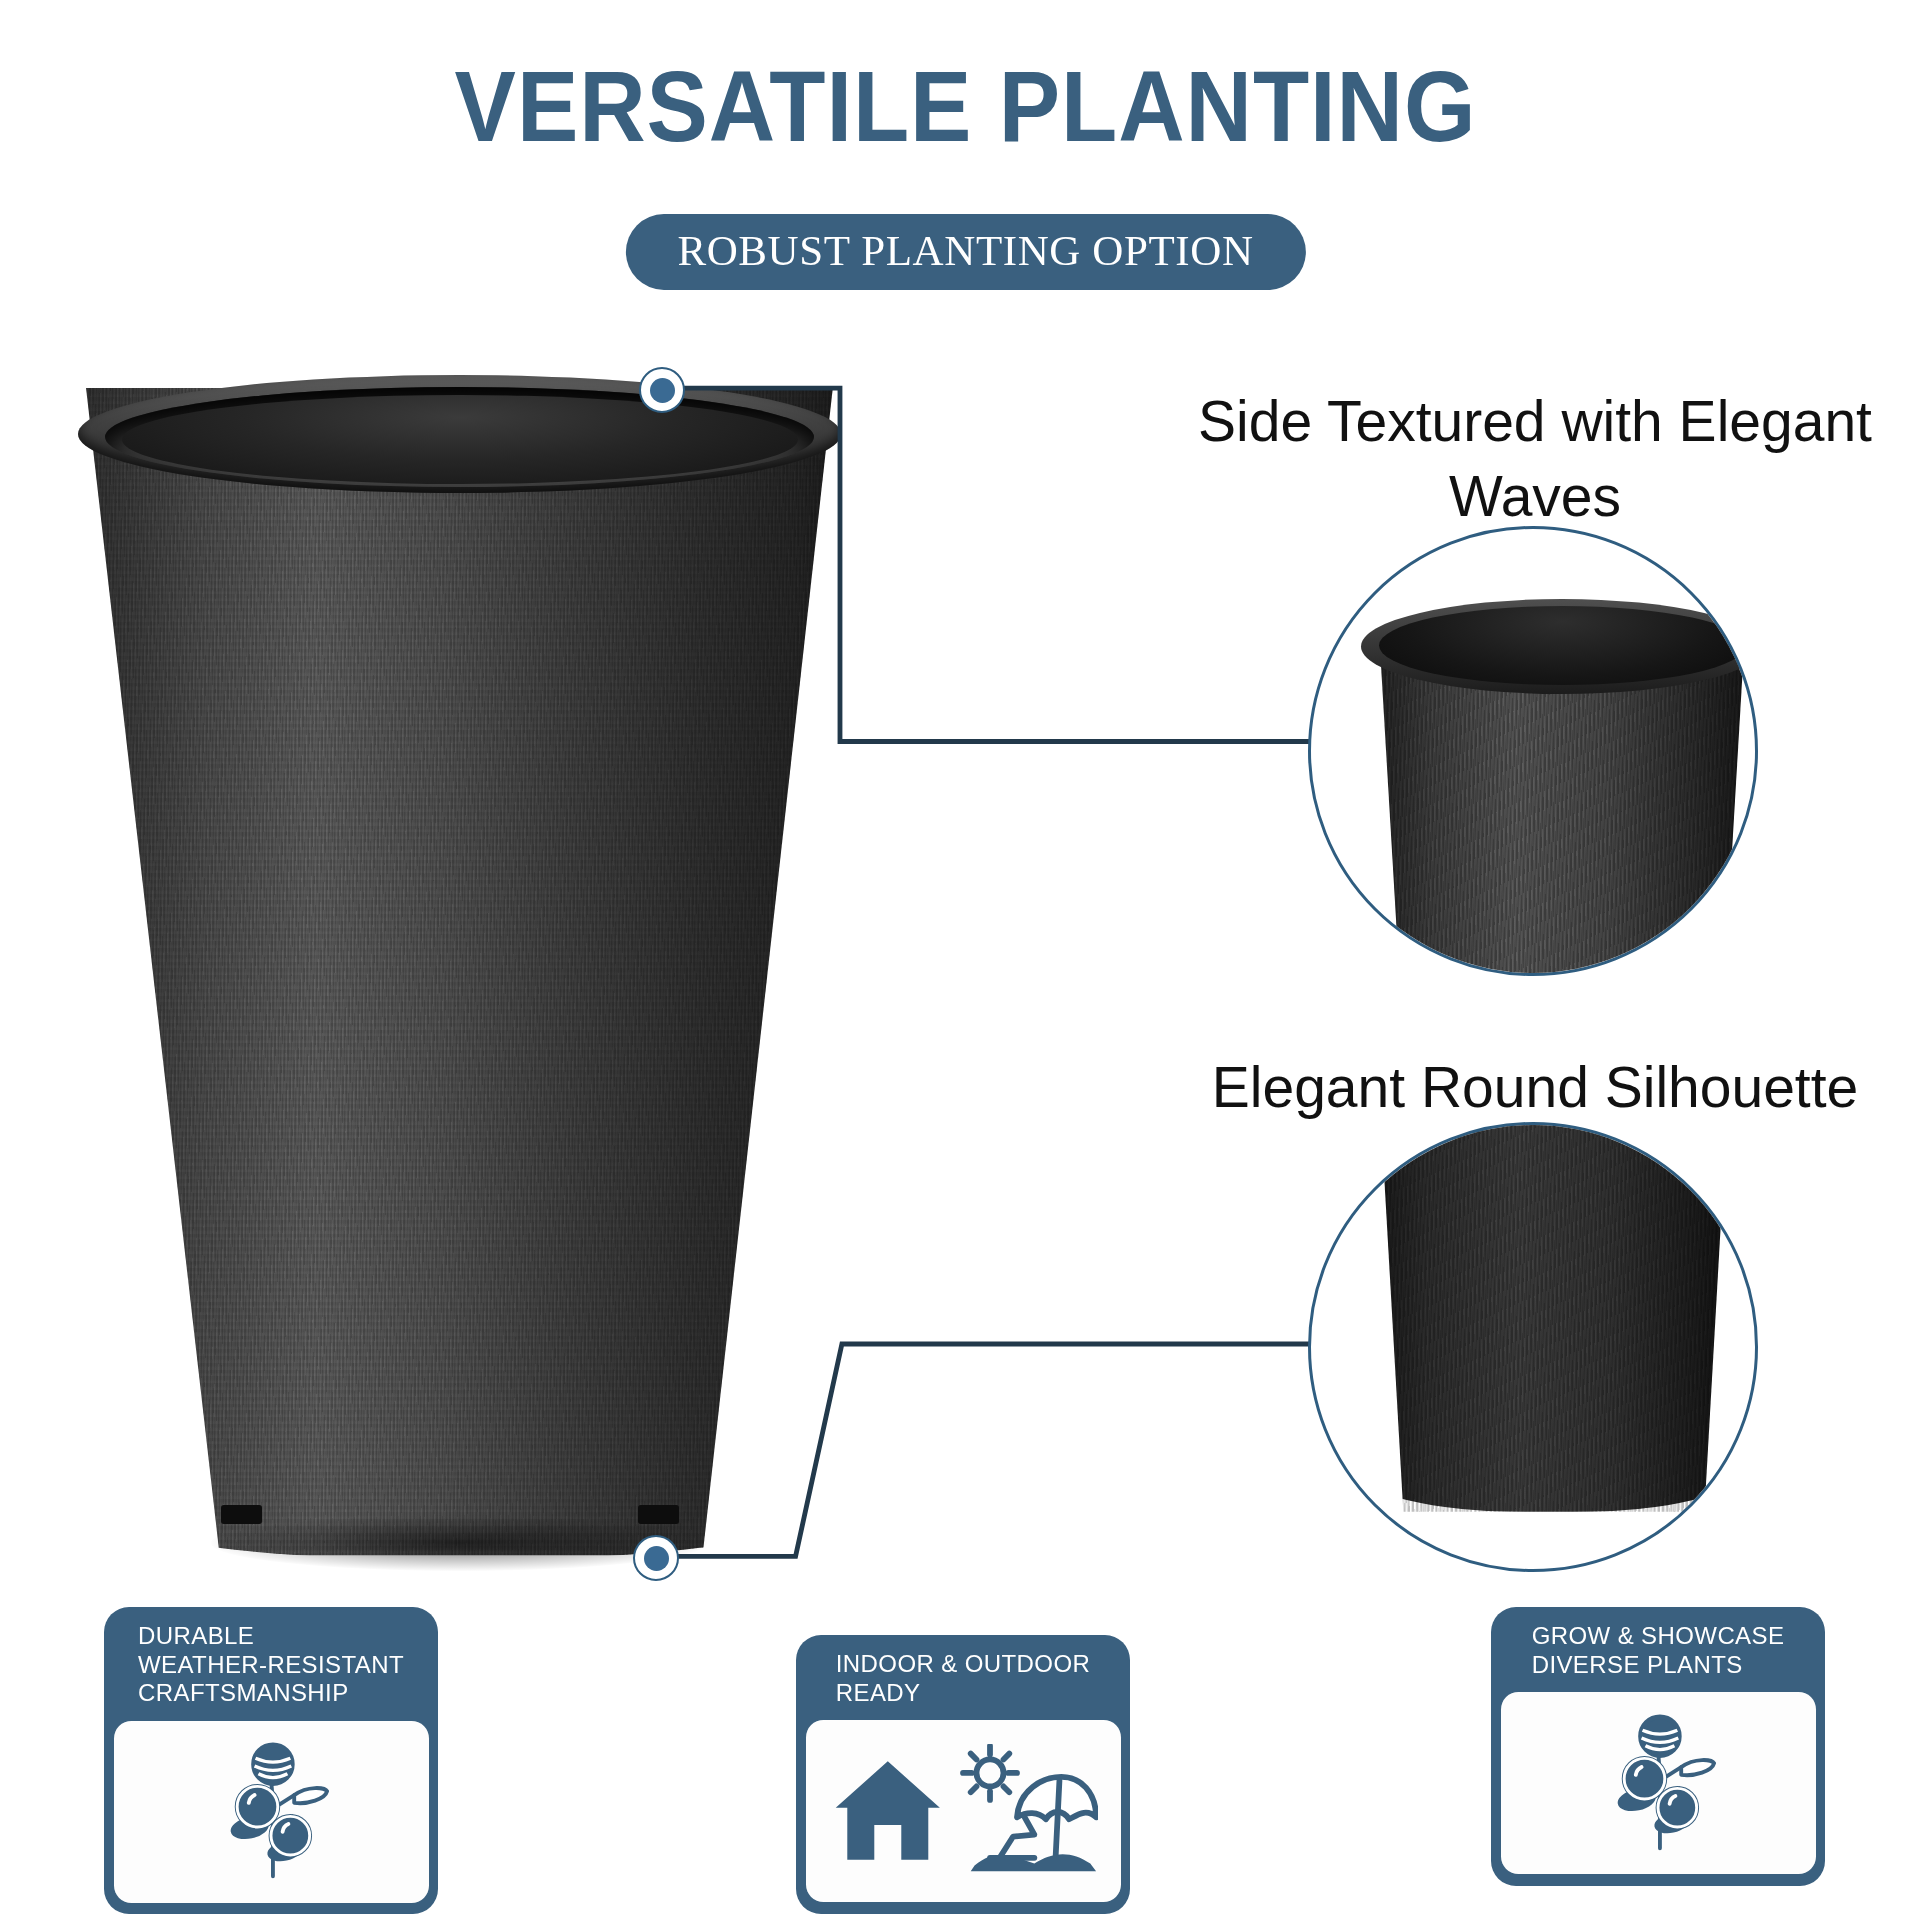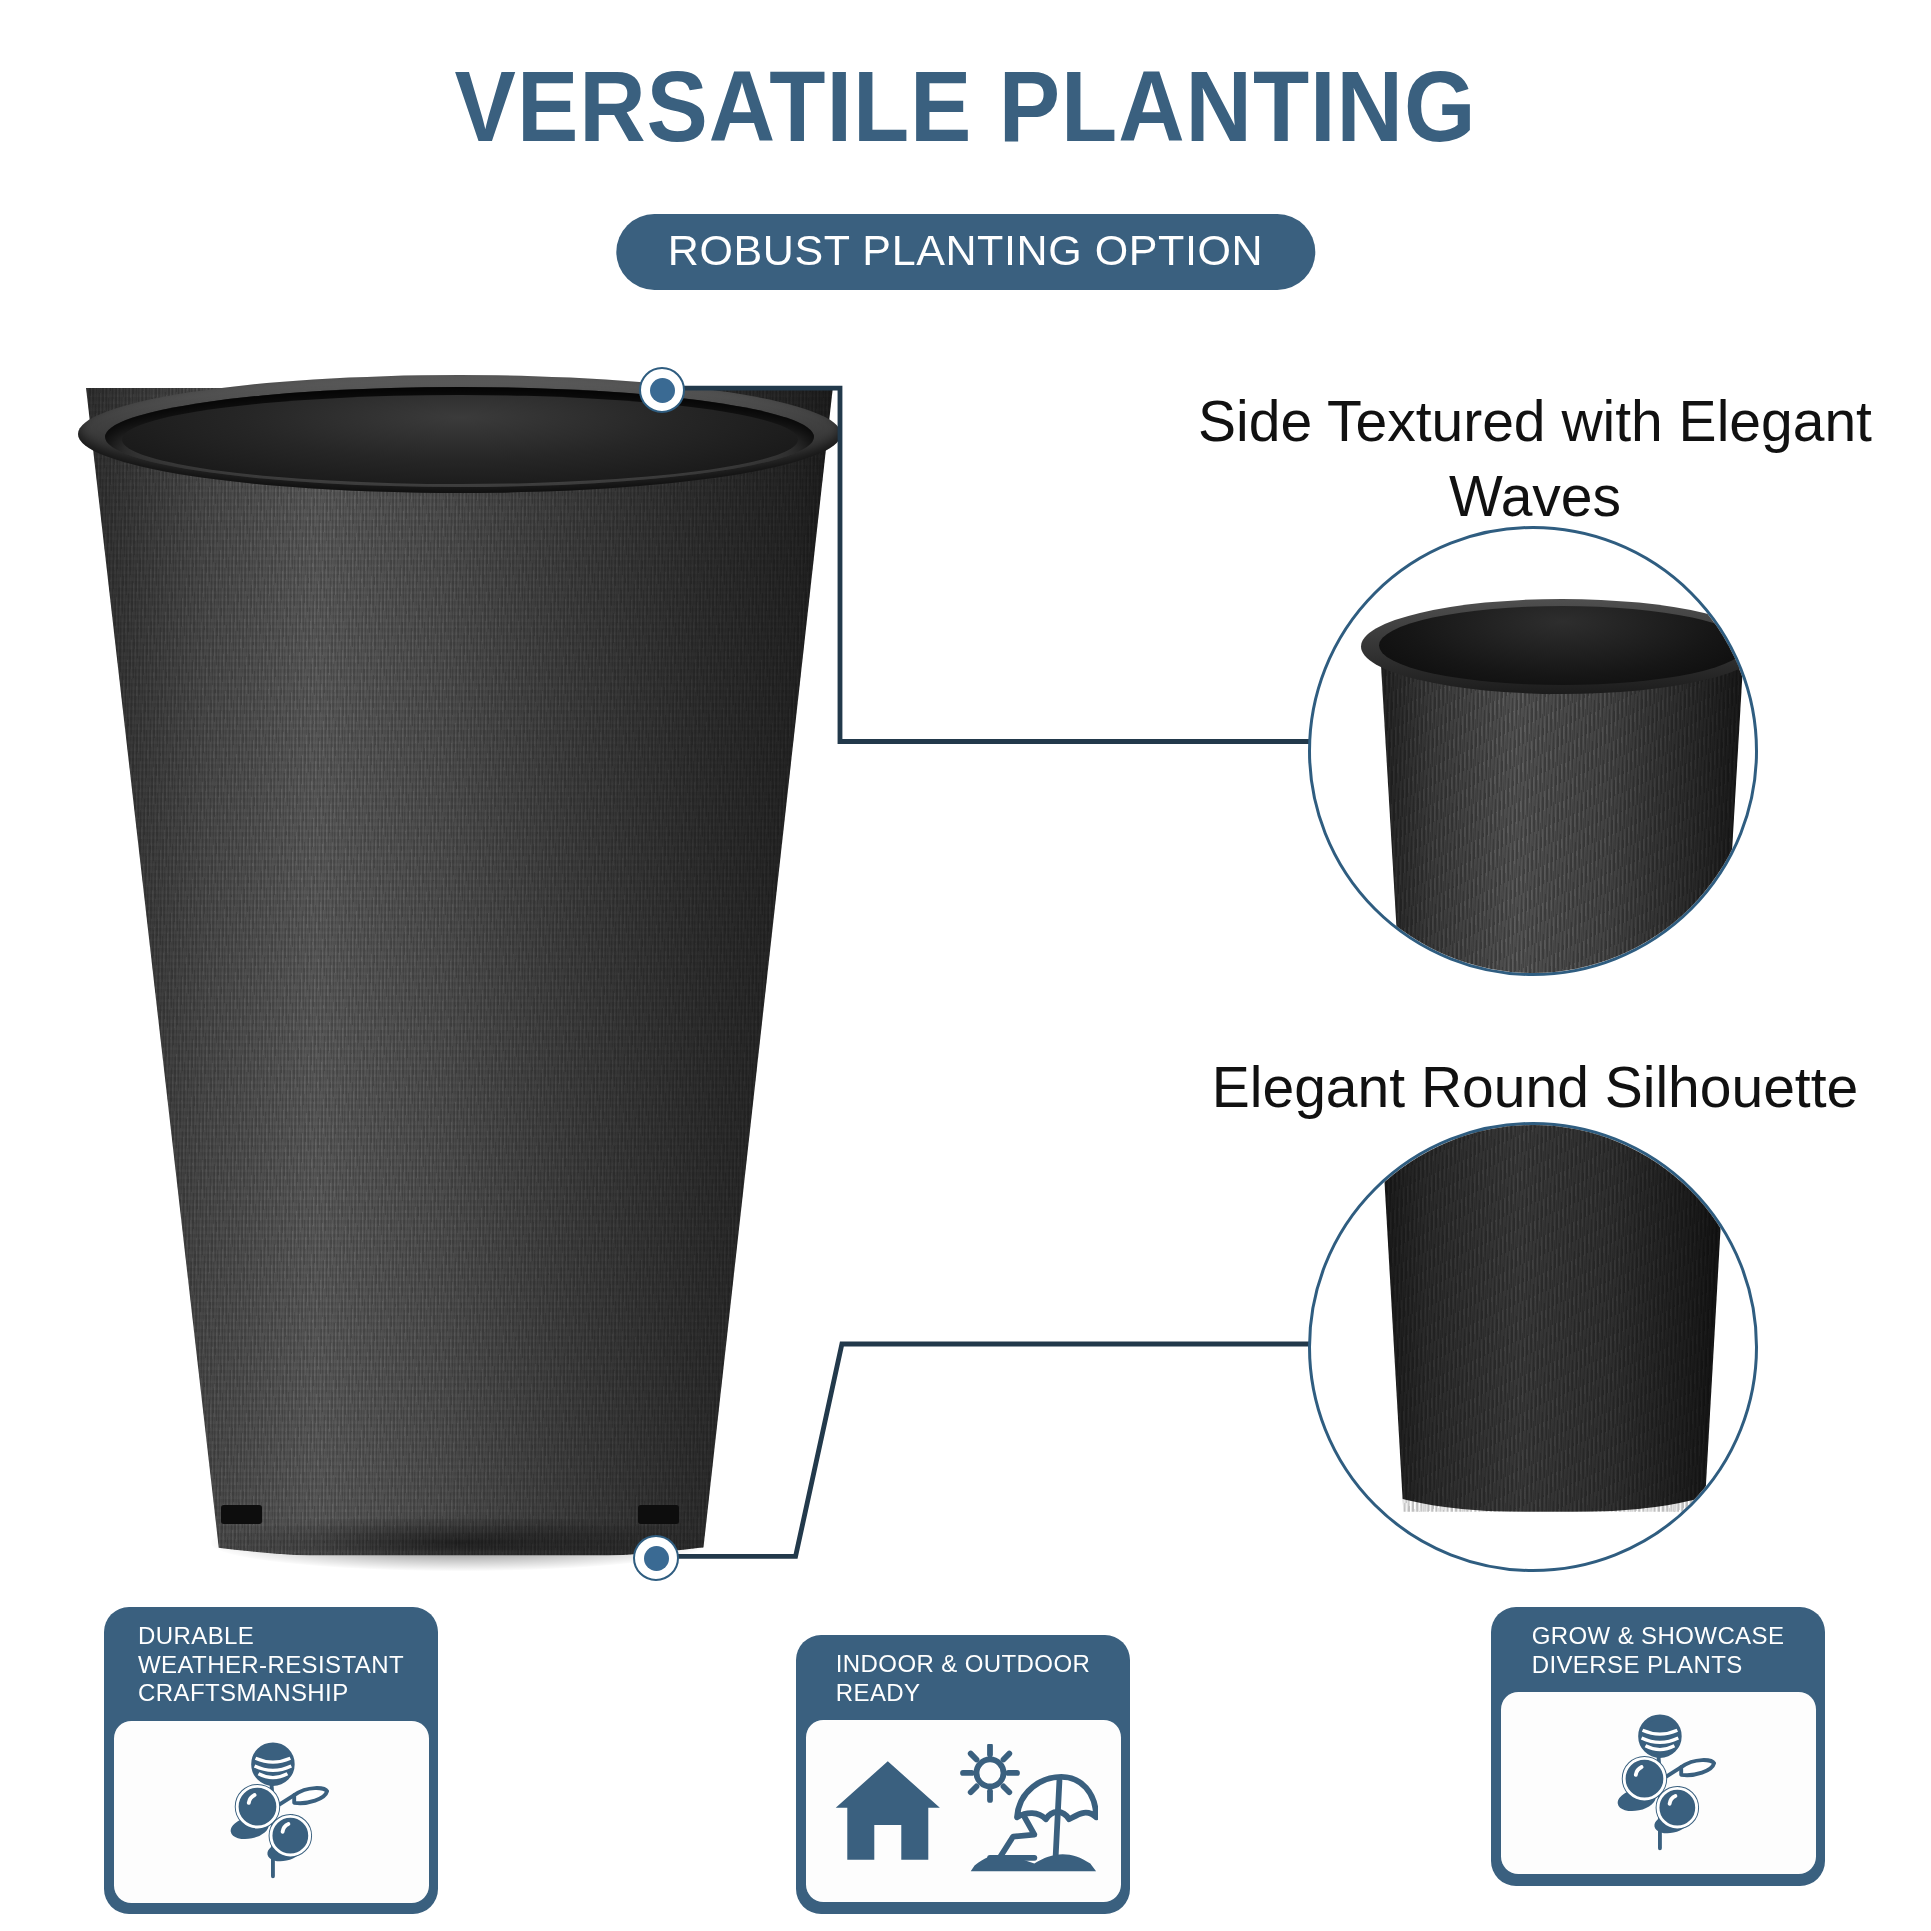--- a/index.html
+++ b/index.html
@@ -26,21 +26,21 @@
   }
   .subbadge{
     position:absolute;left:50%;top:214px;transform:translateX(-50%);
     background:#3a607f;
     border-radius:44px;
     padding:11.6px 52px 15.4px 52px;
     color:#ffffff;
     font-size:43px;
     letter-spacing:0.6px;
     white-space:nowrap;
-    font-family:Liberation Sans, sans-serif;
+    font-family:Liberation Serif, serif;
   }
 
   
   .planter-wrap{position:absolute;left:39px;top:319px;width:840px;height:1246px;}
   .planter-body{
     position:absolute;left:0;top:39px;width:840px;height:1207px;
   }
   .pot-side{
     position:absolute;left:0;top:0;width:840px;height:1202px;
     background:

